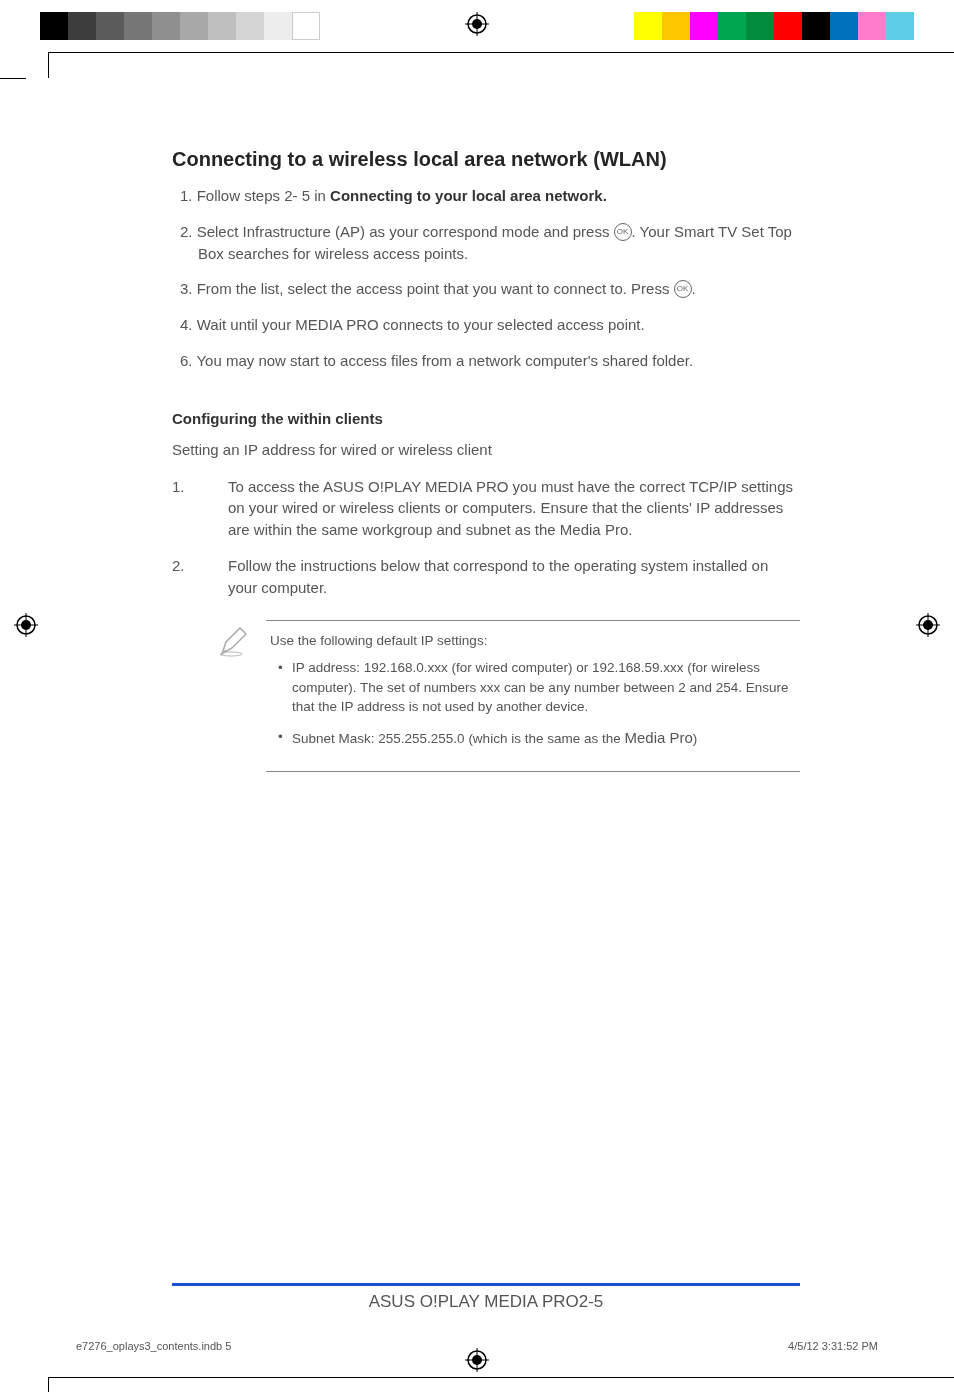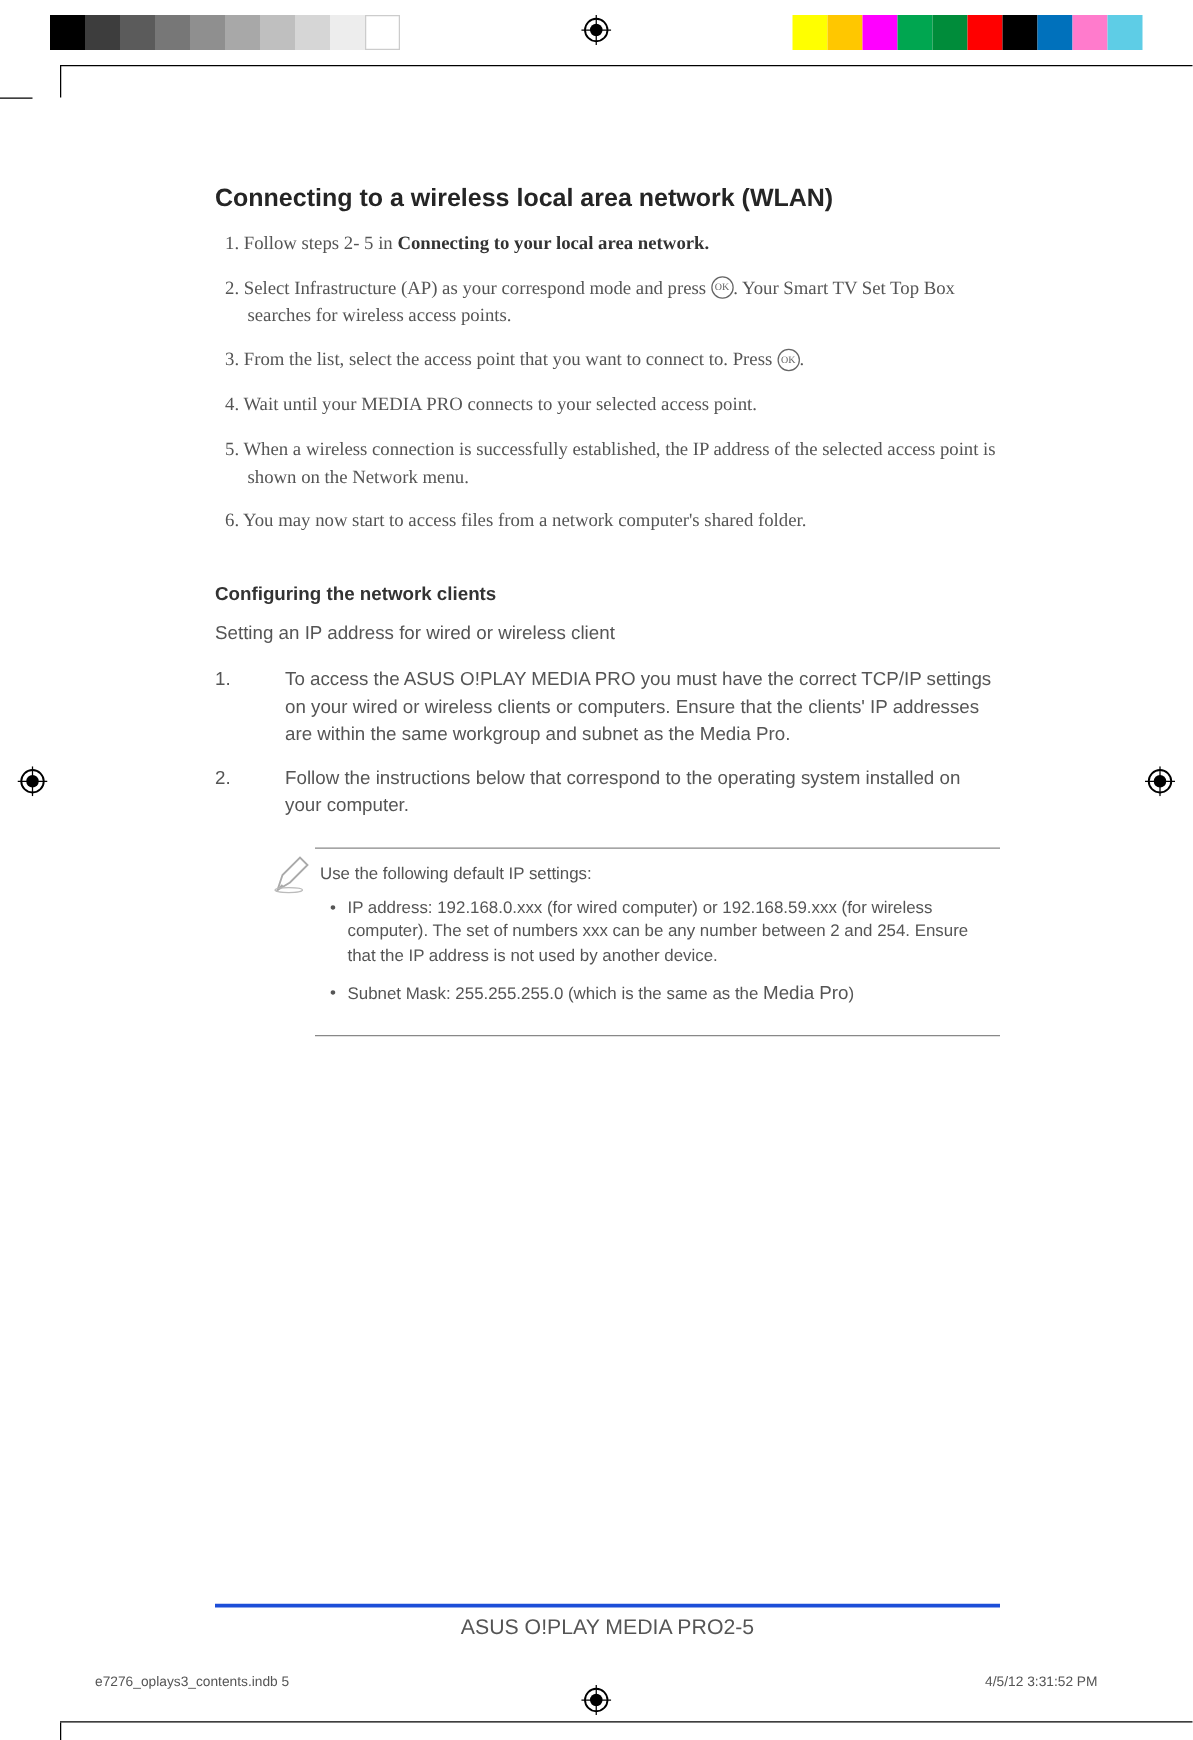--- a/index.html
+++ b/index.html
@@ -110,21 +110,20 @@
       color: #252525;
       margin-bottom: 14px;
     }
     .intro {
       font-size: 15px;
       color: #555;
       margin-bottom: 18px;
     }
     .step-list {
       list-style: none;
-      font-family: Liberation Serif, serif;
     }
     .step-list > li {
       font-size: 15px;
       color: #555;
       line-height: 1.45;
       margin-bottom: 14px;
       padding-left: 26px;
       text-indent: -18px;
     }
     .step-list > li .num {
@@ -176,20 +175,21 @@
     }
     .num-list > li .li-body {
       flex: 1;
       margin-left: 12px;
     }
     
     .note-wrap {
       margin-top: 22px;
       margin-left: 44px;
       display: flex;
+      gap: 14px;
     }
     .note-icon {
       flex: 0 0 36px;
       padding-top: 4px;
     }
     .note-body {
       flex: 1;
       border-top: 1px solid #888;
       border-bottom: 1px solid #888;
       padding: 12px 4px;
@@ -325,30 +325,26 @@
     </li>
     <li>
       <span class="num">3.</span>
       <span>From the list, select the access point that you want to connect to. Press </span><span class="ok-btn">OK</span><span>.</span>
     </li>
     <li>
       <span class="num">4.</span>
       <span>Wait until your MEDIA PRO connects to your selected access point.</span>
     </li>
     <li>
-      <span class="num">5.</span>
-      <span>When a wireless connection is successfully established, the IP address of the selected access point is shown on the Network menu.</span>
-    </li>
-    <li>
       <span class="num">6.</span>
       <span>You may now start to access files from a network computer's shared folder.</span>
     </li>
   </ol>
 
-  <p class="subheading">Configuring the network clients</p>
+  <p class="subheading">Configuring the within clients</p>
   <p class="sub-intro">Setting an IP address for wired or wireless client</p>
 
   <ol class="num-list">
     <li>
       <span class="li-num">1.</span>
       <span class="li-body">To access the ASUS O!PLAY MEDIA PRO you must have the correct TCP/IP settings on your wired or wireless clients or computers. Ensure that the clients' IP addresses are within the same workgroup and subnet as the Media Pro.</span>
     </li>
     <li>
       <span class="li-num">2.</span>
       <span class="li-body">Follow the instructions below that correspond to the operating system installed on your computer.</span>

